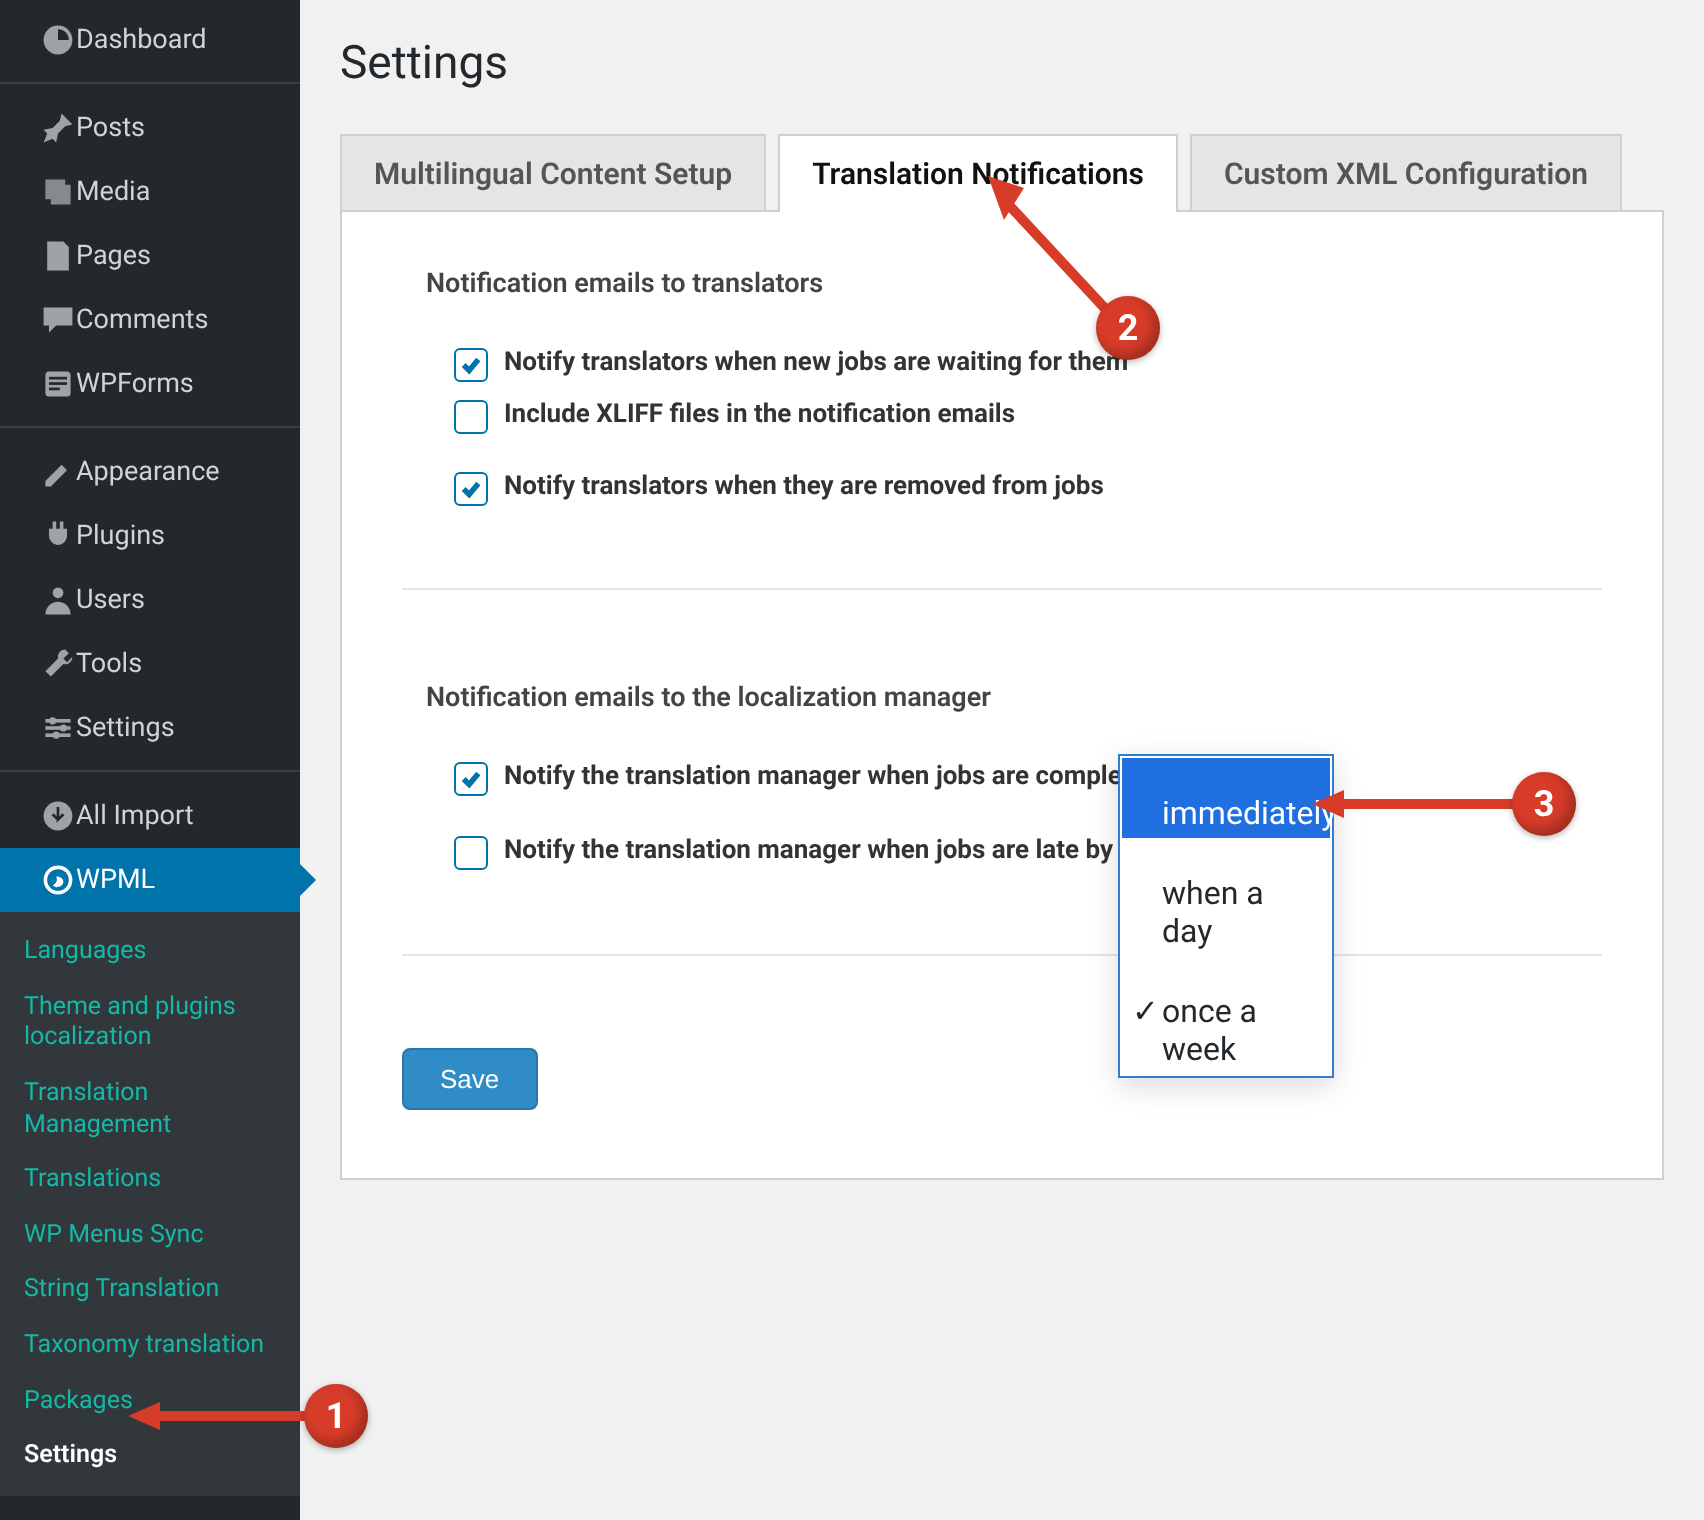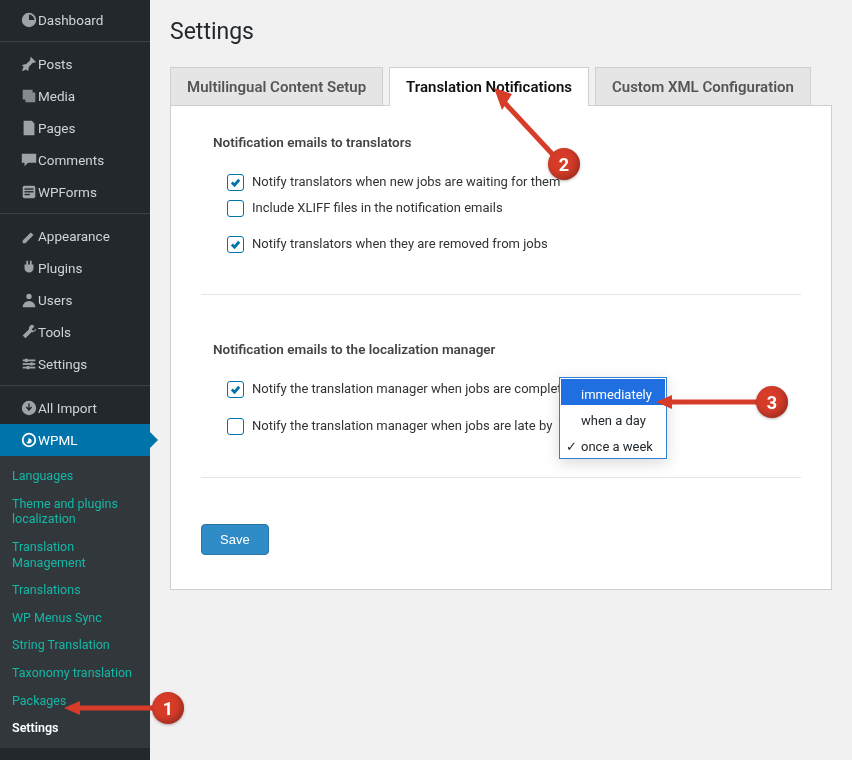--- a/index.html
+++ b/index.html
@@ -38,37 +38,37 @@
 
   .tabs{display:flex;gap:6px;}
   .tab{padding:10px 16px;background:#e5e5e5;border:1px solid var(--panel-border);border-bottom:none;font-size:15px;font-weight:600;color:#555;cursor:pointer;position:relative;}
   .tab.active{background:#fff;color:#111;z-index:2;}
 
   .panel{border:1px solid var(--panel-border);background:var(--panel-bg);padding:28px 30px 34px 30px;margin-top:-1px;position:relative;}
 
   .section{border-bottom:1px solid #e5e5e5;padding-bottom:34px;margin-bottom:46px;}
   .section:last-of-type{border-bottom:none;margin-bottom:10px;}
   .sec-heading{font-size:13.5px;font-weight:600;color:var(--text-mid);margin:0 0 22px 12px;}
-  .opts{margin-left:26px;}
+  .opts{margin-left:26px;font-weight:bold;}
   .opt{display:flex;align-items:center;gap:8px;font-size:13px;color:#333;margin-bottom:6px;line-height:20px;}
   .opt.gap-top{margin-top:16px;}
 
   .chk{width:15px;height:15px;border:1px solid #0073aa;border-radius:3px;display:inline-flex;align-items:center;justify-content:center;background:#fff;flex-shrink:0;}
   .chk.checked svg{display:block;}
   .chk svg{display:none;width:11px;height:11px;stroke:#0073aa;stroke-width:3;fill:none;}
 
   .numbox{width:22px;height:20px;border:1px solid #7e8993;border-radius:3px;text-align:center;font-size:12px;display:inline-flex;align-items:center;justify-content:center;margin:0 4px;}
 
   .save-row{margin-top:24px;}
   .btn-save{background:var(--btn-blue);color:#fff;border:1px solid #2a76a8;border-radius:4px;padding:7px 18px;font-size:13px;cursor:pointer;}
 
   
   .selector{position:absolute;width:106px;background:#fff;border:1px solid #307ed0;box-shadow:0 4px 14px rgba(0,0,0,0.15);z-index:10;}
   .selector-inner{padding:1px;}
-  .sel-opt{font-size:13px;padding:8px 6px 3px 20px;position:relative;cursor:pointer;}
+  .sel-opt{font-size:16px;padding:18px 6px 3px 20px;position:relative;cursor:pointer;}
   .sel-opt.hl{background:#1f6fe0;color:#fff;}
   .sel-opt.sel::before{content:"✓";position:absolute;left:5px;}
   
 
   
   .ann-circle{position:absolute;width:32px;height:32px;border-radius:50%;background:var(--ann-red);box-shadow:inset -3px -3px 6px rgba(0,0,0,0.25),0 1px 3px rgba(0,0,0,0.3);color:#fff;font-weight:700;font-size:18px;display:flex;align-items:center;justify-content:center;z-index:50;}
   .ann-arrow{position:absolute;z-index:49;}
   .ann-arrow line{stroke:var(--ann-red);stroke-width:5;}
   .ann-arrow polygon{fill:var(--ann-red);}
 

